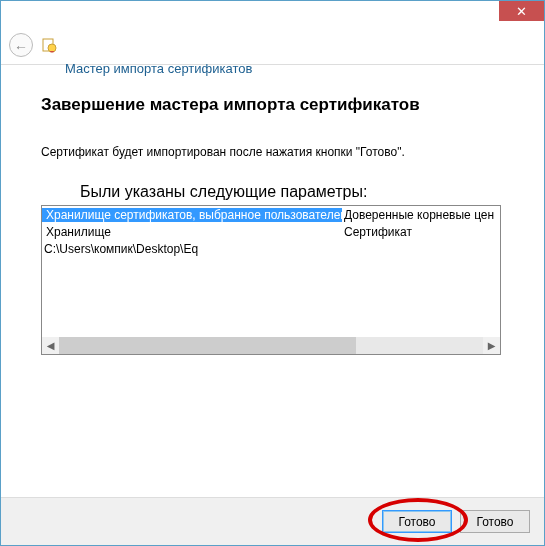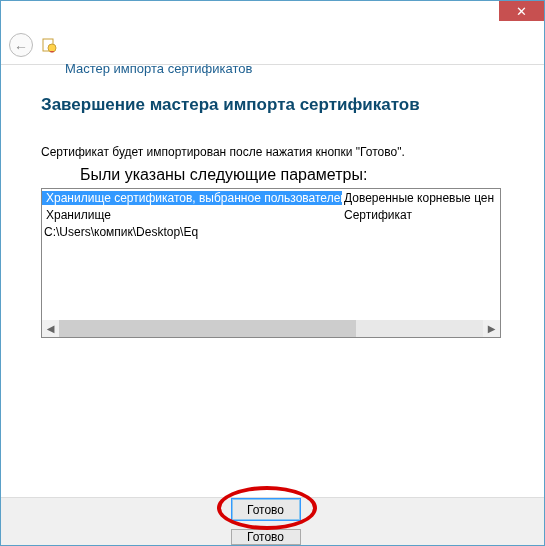--- a/index.html
+++ b/index.html
@@ -67,29 +67,29 @@
   }
   .header-title {
     color: #1e6091;
     font-size: 13px;
     margin-top: 48px;
   }
   .content {
     padding: 30px 40px 10px 40px;
   }
   .page-title {
-    color: #0c4a6e;
+    color: #000000;
     font-size: 17px;
     font-weight: bold;
     margin-bottom: 30px;
   }
   .desc-text {
     font-size: 12px;
     color: #000;
-    margin-bottom: 7px;
+    margin-bottom: 24px;
   }
   .params-label {
     font-size: 16px;
     color: #000;
     margin-bottom: 4px;
     margin-left: 39px;
   }
   .params-box {
     border: 1px solid #888;
     width: 460px;
@@ -155,21 +155,20 @@
     left: 0;
     right: 0;
     height: 48px;
     border-top: 1px solid #ddd;
     background: #f0f0f0;
     display: flex;
     justify-content: flex-end;
     align-items: center;
     padding-right: 14px;
     gap: 8px;
-    flex-direction: column;
   }
   .btn {
     min-width: 70px;
     height: 23px;
     background: #e9e9e9;
     border: 1px solid #aaa;
     font-size: 12px;
     padding: 0 12px;
     cursor: pointer;
     font-family: inherit;

